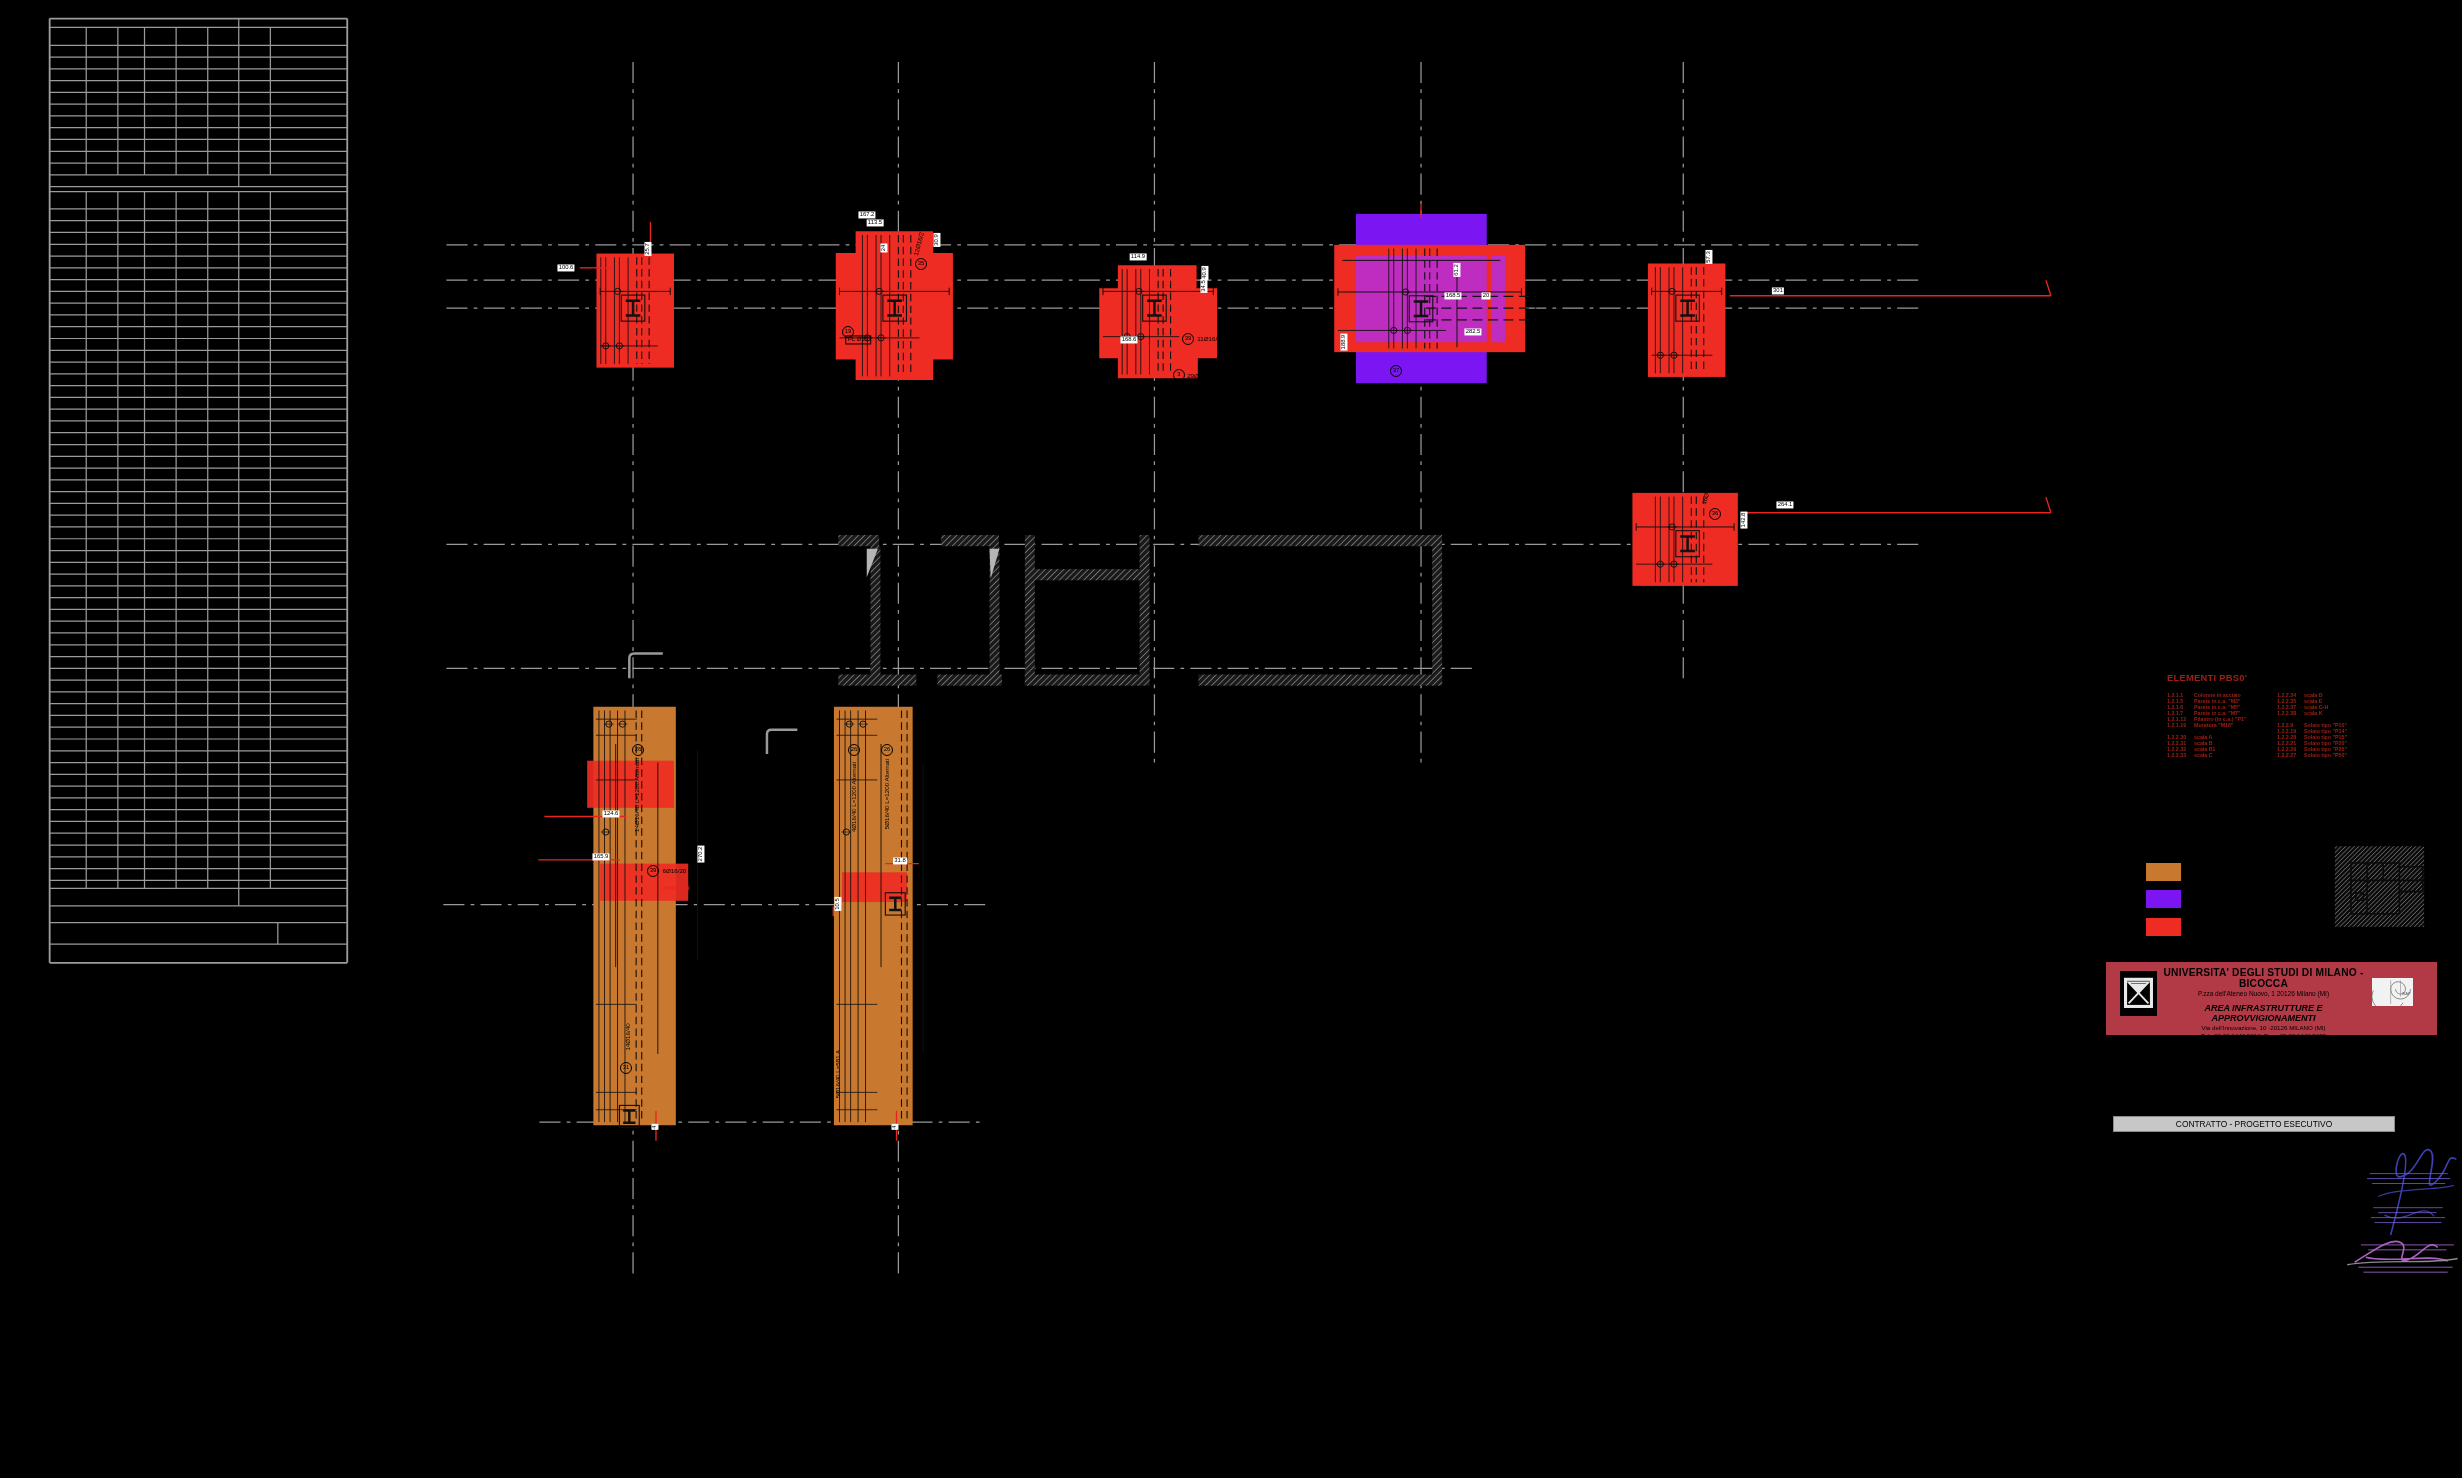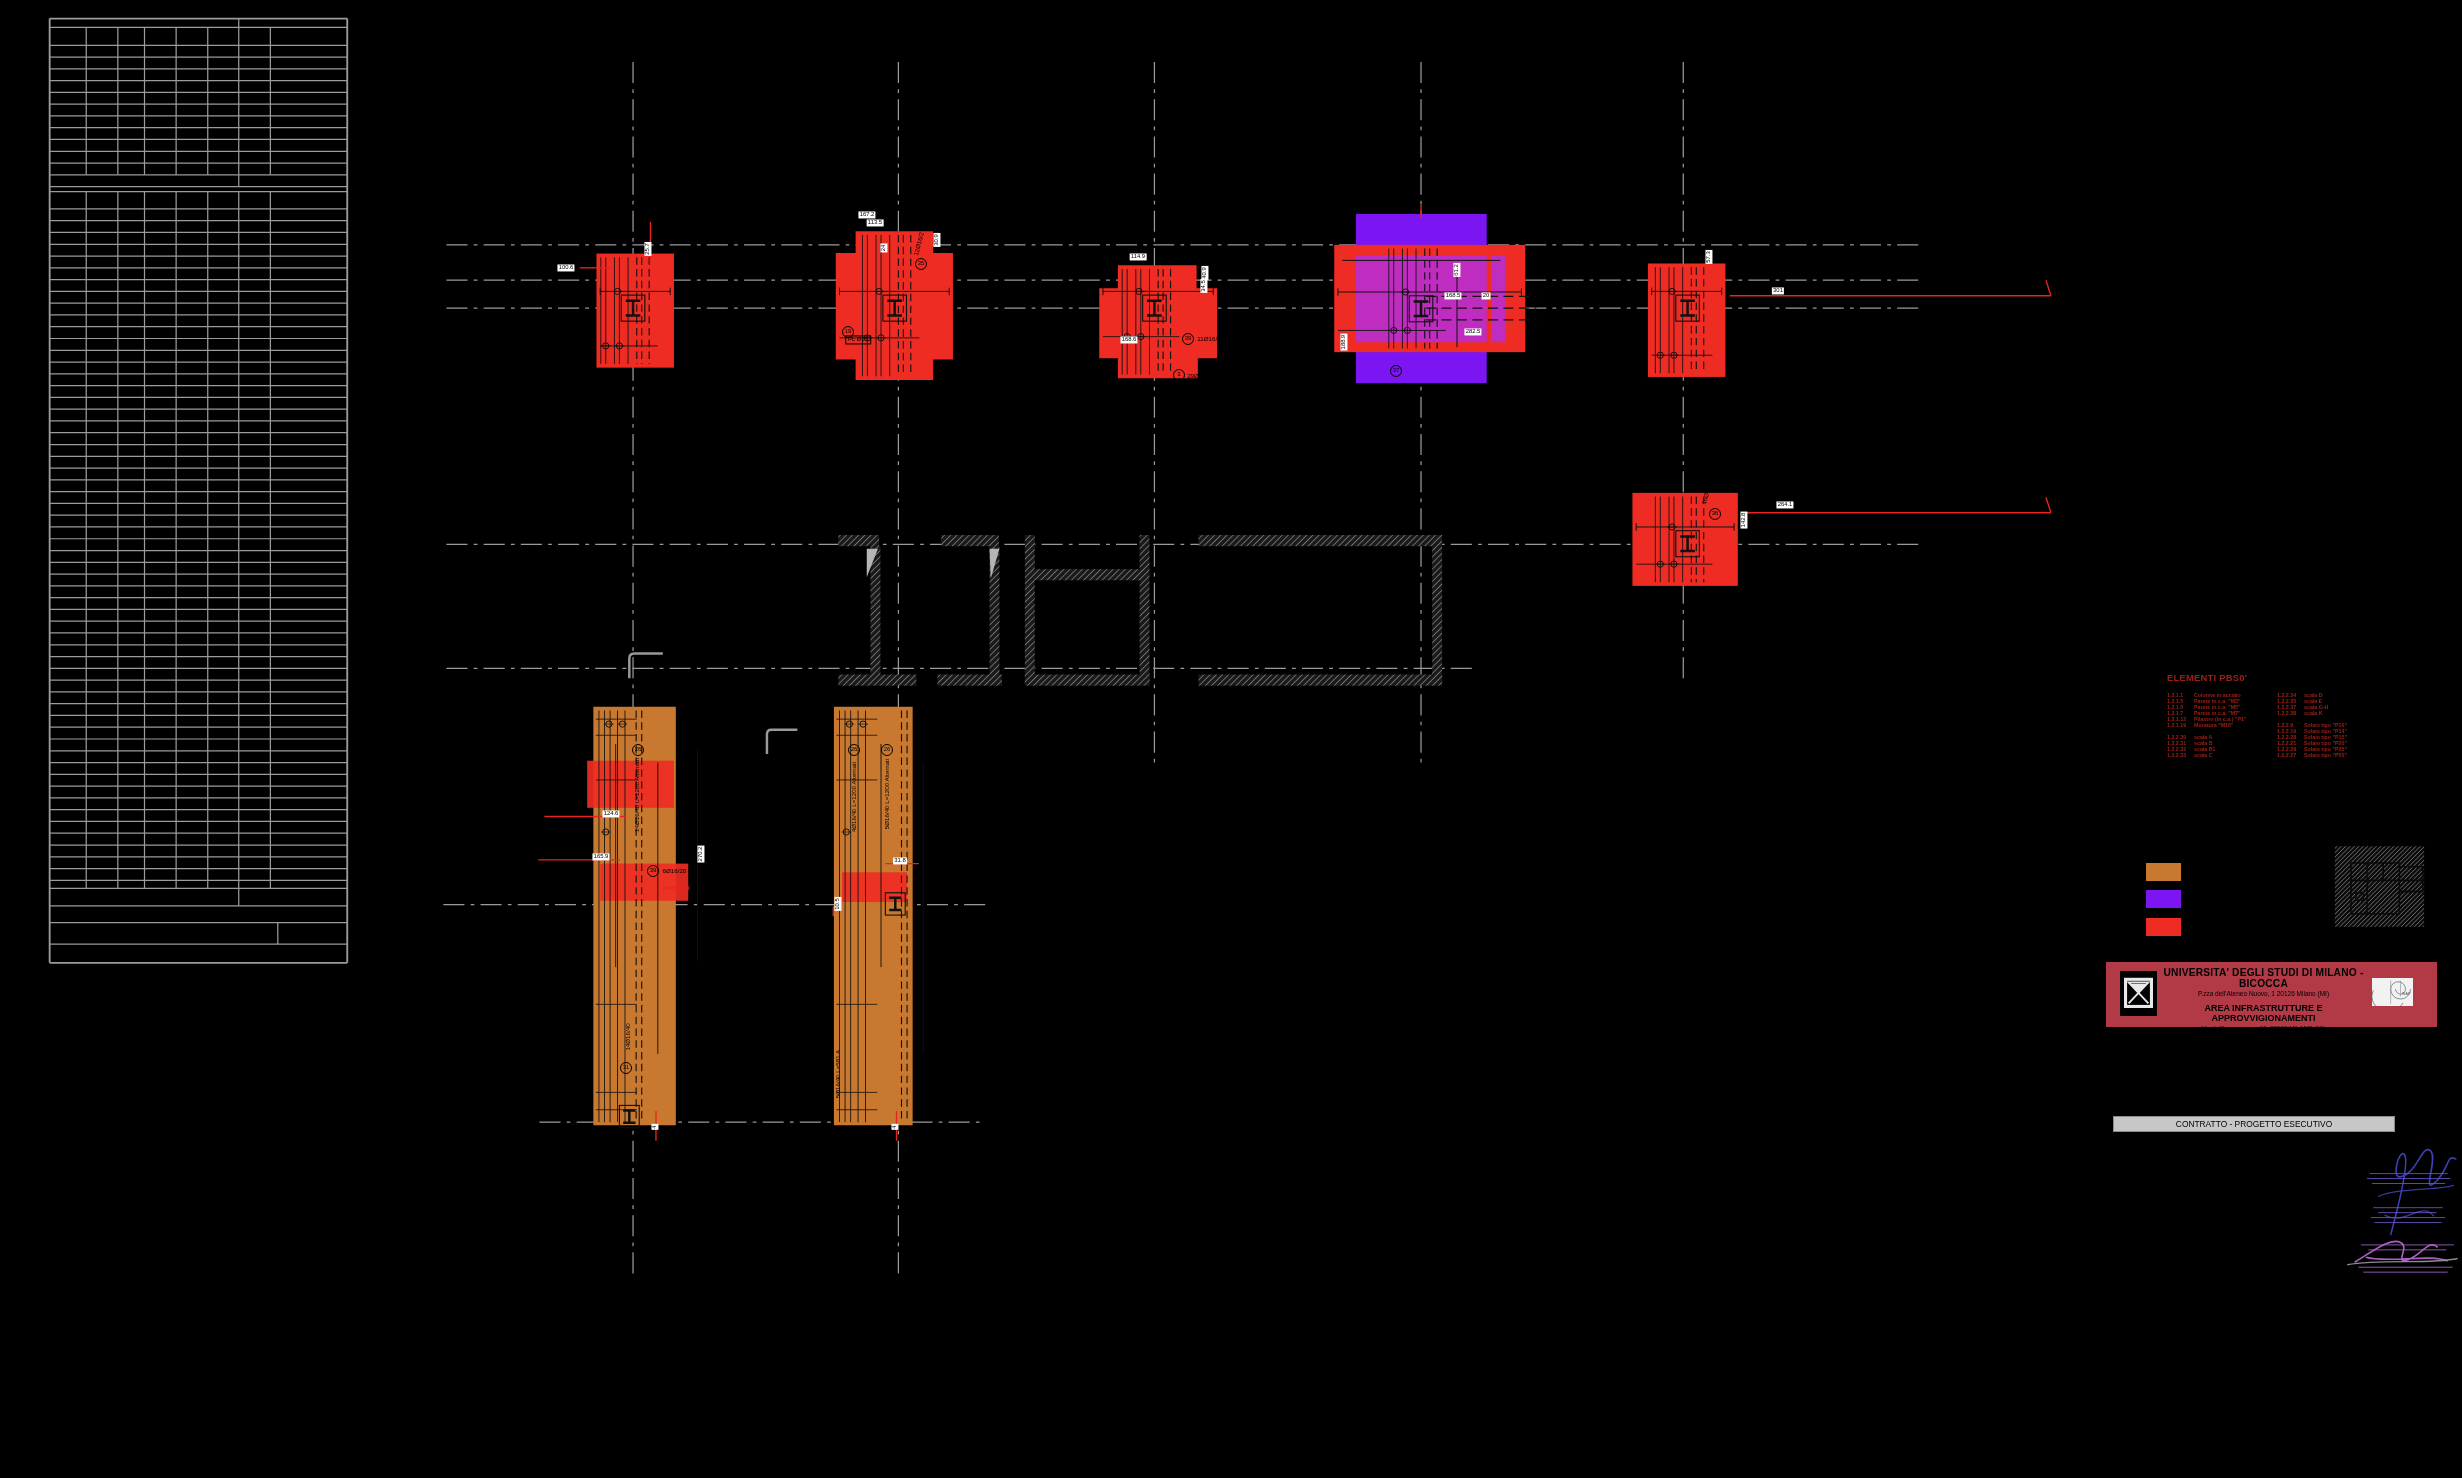--- a/index.html
+++ b/index.html
@@ -19,26 +19,26 @@
   #legend .ltitle{font-weight:bold;font-size:9.3px;letter-spacing:0.3px;margin-bottom:9px;}
   #legend .cols{display:flex;}
   #legend .col{width:110px;}
   #legend .lrow{display:flex;font-size:5.3px;font-weight:bold;height:6px;}
   #legend .code{width:27px;}
   #legend .desc{flex:1;}
   
   #swatches{position:absolute;left:2146px;top:863px;z-index:25;}
   .swatch{width:35px;height:18px;margin-bottom:9.3px;}
   
-  #titleblock{position:absolute;left:2106px;top:962px;width:331px;height:65px;background:#b23a46;z-index:25;}
+  #titleblock{position:absolute;left:2106px;top:962px;width:331px;height:73px;background:#b23a46;z-index:25;}
   #tb-logo{position:absolute;left:13.6px;top:9.3px;width:37px;height:45px;background:#000;}
   #tb-text{position:absolute;left:55px;top:5px;width:205px;text-align:center;color:#000;}
   .tb1{font-size:10.2px;font-weight:bold;letter-spacing:0.2px;}
   .tb2{font-size:6.5px;margin-top:1.2px;}
-  .tb3{font-size:9px;font-weight:bold;margin-top:5.6px;}
+  .tb3{font-size:9px;font-weight:bold;margin-top:5.6px;font-style:italic;}
   .tb4{font-size:6.2px;margin-top:1.2px;}
   #tb-inap{position:absolute;right:23.6px;top:15.5px;width:41px;height:28.5px;background:#f2f2f2;}
   
   #contractbar{position:absolute;left:2113px;top:1116px;width:282px;height:15.5px;background:#c7c7c7;
                border:1.2px solid #8b8b8b;box-sizing:border-box;display:flex;align-items:center;
                justify-content:center;font-size:8.4px;color:#000;z-index:25;}
 </style>
 </head>
 <body>
 

